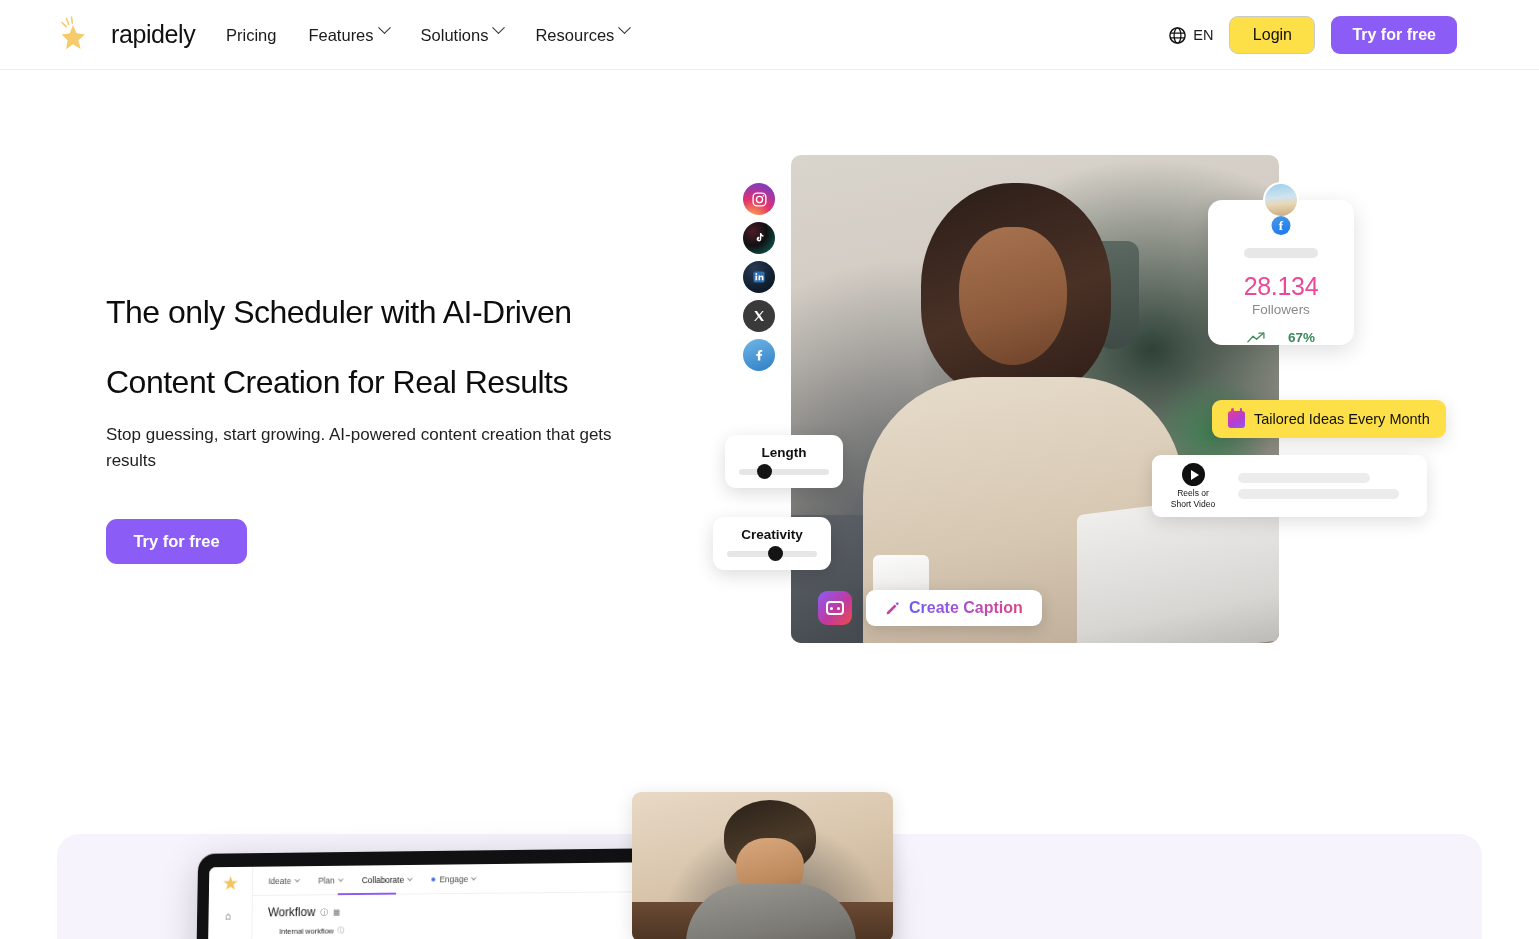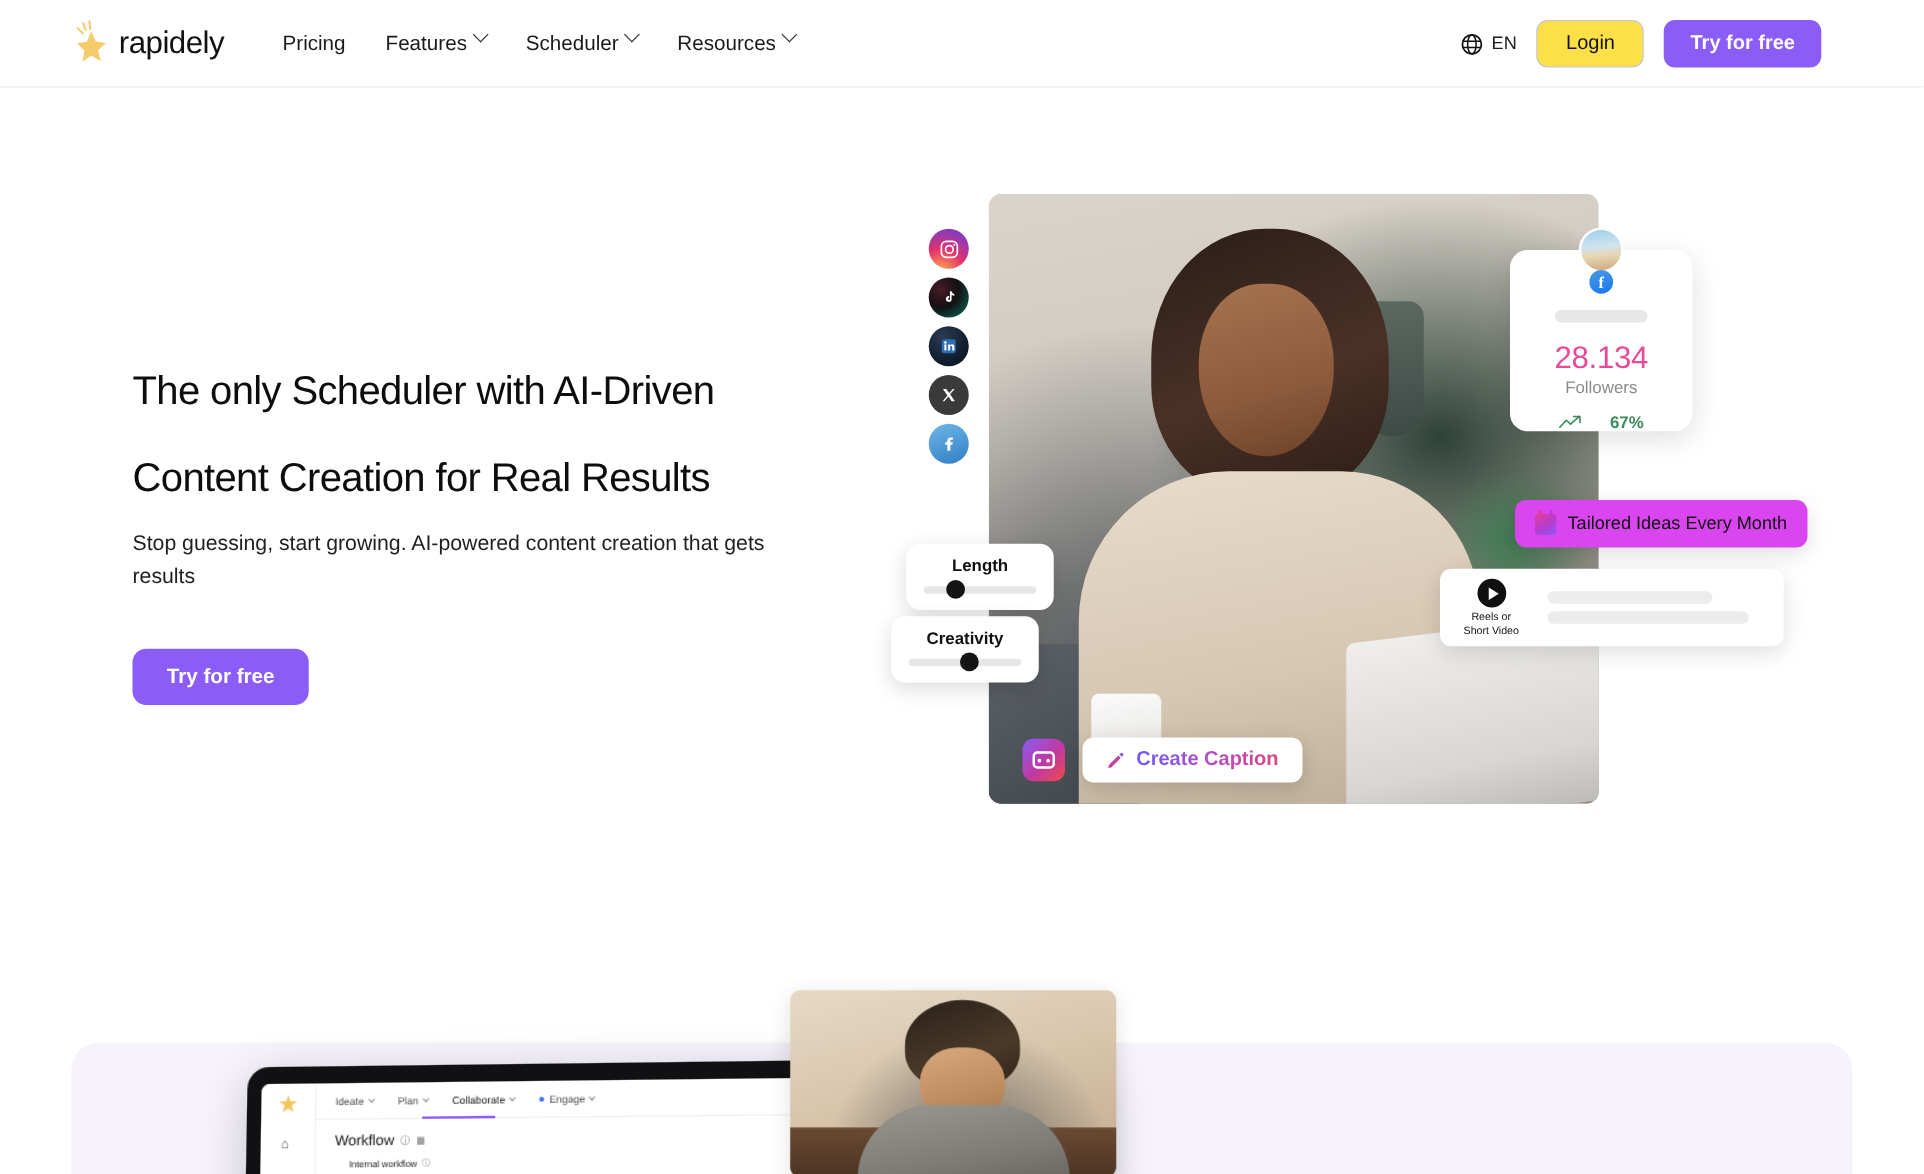--- a/index.html
+++ b/index.html
@@ -12,21 +12,21 @@
 
   
   .navbar {
     position: absolute; top: 0; left: 0;
     width: 1539px; height: 70px;
     background: #ffffff;
     border-bottom: 1px solid #ececec;
     display: flex; align-items: center;
     z-index: 50;
   }
-  .logo-wrap { position: absolute; left: 57px; top: 16px; display: flex; align-items: center; gap: 4px; }
+  .logo-wrap { position: absolute; left: 57px; top: 16px; display: flex; align-items: center; gap: 20px; }
   .logo-star { width: 34px; height: 36px; position: relative; }
   .logo-text { font-size: 25px; font-weight: 500; color: #111111; letter-spacing: -0.4px; }
 
   .nav-links { position: absolute; left: 226px; top: 0; height: 70px; display: flex; align-items: center; gap: 32px; }
   .nav-link {
     display: flex; gap: 6px;
     font-size: 16.5px; color: #1b1b1b; cursor: pointer;
   }
   .chev { width: 9px; height: 9px; border-right: 1.6px solid #333; border-bottom: 1.6px solid #333;
           transform: rotate(45deg) translate(-2px,-2px); }
@@ -120,21 +120,21 @@
     color: #fff; font-size: 13px; font-weight: 700; font-family: "Liberation Serif", serif;
   }
   .cf-bar { margin-top: 48px; width: 74px; height: 11px; border-radius: 6px; background: #e7e7e7; }
   .cf-num { margin-top: 14px; font-size: 25px; color: #ec4899; letter-spacing: -0.3px; text-align: center; }
   .cf-label { margin-top: 1px; font-size: 13.5px; color: #8a8a8a; }
   .cf-trend { margin-top: 13px; display: flex; align-items: center; gap: 22px; font-size: 13.5px; font-weight: 700; color: #3b8a5c; }
 
   
   .card-ideas {
     position: absolute; left: 512px; top: 255px; height: 38px; padding: 0 16px;
-    background: #d946ef; border-radius: 9px; box-shadow: 0 5px 18px rgba(0,0,0,.13);
+    background: #fde047; border-radius: 9px; box-shadow: 0 5px 18px rgba(0,0,0,.13);
     display: flex; align-items: center; gap: 9px;
     font-size: 14.5px; color: #101010;
   }
   .ico-cal { width: 17px; height: 17px; border-radius: 3px;
              background: linear-gradient(150deg,#e23f9a 0%, #b63cd0 55%, #8b5cf6 100%); position: relative; }
   .ico-cal:before { content:""; position:absolute; top:-3px; left:3px; width:2.5px; height:5px; background:#e23f9a; border-radius:2px; }
   .ico-cal:after  { content:""; position:absolute; top:-3px; right:3px; width:2.5px; height:5px; background:#b63cd0; border-radius:2px; }
 
   
   .card-reels {
@@ -152,21 +152,21 @@
   .rl.a { width: 74%; }
   .rl.b { width: 90%; }
 
   
   .card-slider {
     position: absolute; background: #fff; border-radius: 11px;
     box-shadow: 0 5px 18px rgba(0,0,0,.14); padding: 10px 14px 13px;
     display: flex; flex-direction: column; align-items: center;
   }
   .card-slider.len  { left: 25px; top: 290px; width: 118px; }
-  .card-slider.crea { left: 13px; top: 348px; width: 118px; }
+  .card-slider.crea { left: 13px; top: 372px; width: 118px; }
   .sl-label { font-size: 13.5px; color: #111; margin-bottom: 9px; font-weight: bold; }
   .sl-track { width: 100%; height: 6px; border-radius: 4px; background: #e6e6e6; position: relative; }
   .sl-knob { position: absolute; top: -5px; width: 15px; height: 15px; border-radius: 50%; background: #141414; }
 
   
   .cap-row { position: absolute; left: 118px; top: 445px; display: flex; align-items: center; gap: 14px; }
   .ico-bot {
     width: 34px; height: 34px; border-radius: 9px;
     background: linear-gradient(135deg,#8b5cf6 0%, #c0399f 55%, #ee4a4a 100%);
     display: flex; align-items: center; justify-content: center;
@@ -253,21 +253,21 @@
 
   <div class="nav-links">
     <div class="nav-link">
       <span>Pricing</span>
     </div>
     <div class="nav-link">
       <span>Features</span>
       <span class="chev"></span>
     </div>
     <div class="nav-link">
-      <span>Scheduler</span>
+      <span>Solutions</span>
       <span class="chev"></span>
     </div>
     <div class="nav-link">
       <span>Resources</span>
       <span class="chev"></span>
     </div>
   </div>
 
   <div class="nav-right">
     <div class="lang">

